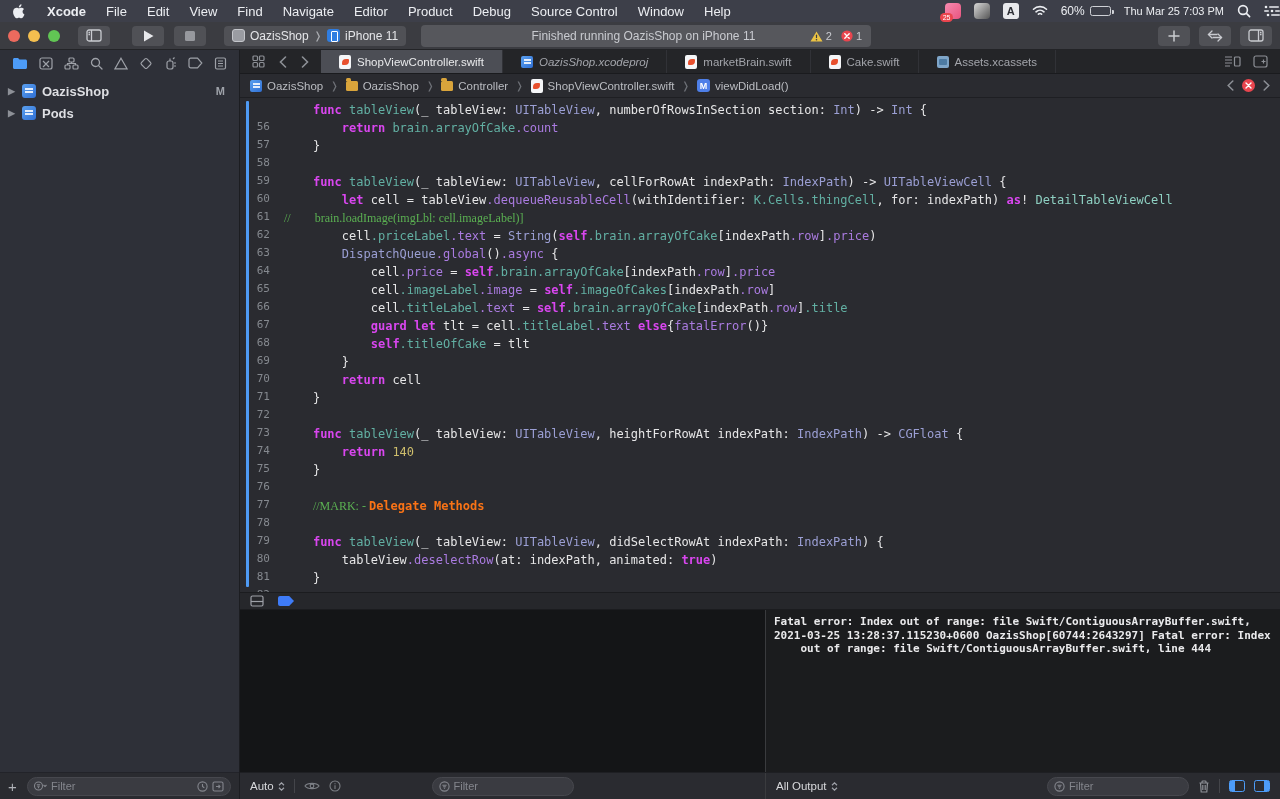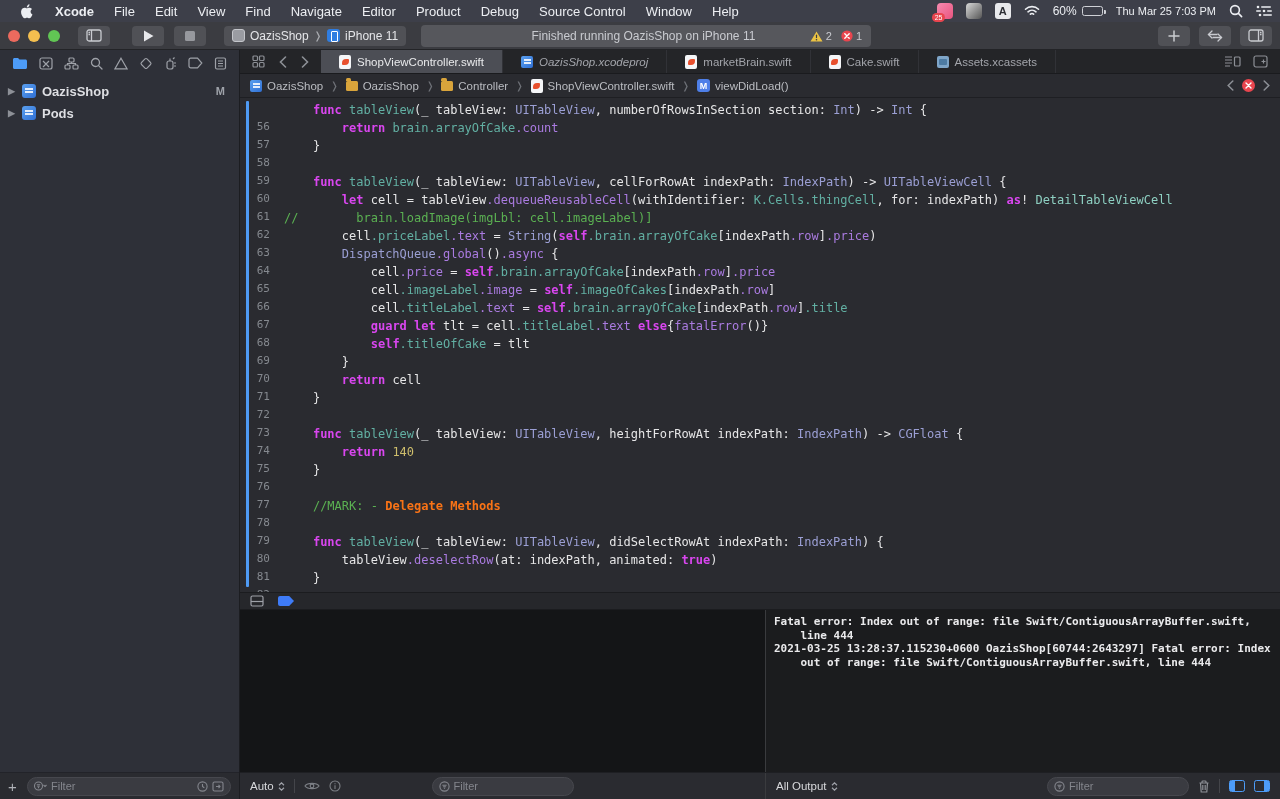--- a/index.html
+++ b/index.html
@@ -1,20 +1,20 @@
 <!DOCTYPE html>
 <html><head>
 <meta charset="utf-8">
 <style>
   * { margin:0; padding:0; box-sizing:border-box; }
   html,body { width:1280px; height:799px; overflow:hidden; background:#000; }
   body { font-family:"Liberation Sans", sans-serif; position:relative; -webkit-font-smoothing:antialiased; }
 
   
-  .menubar { height:22px; background:#3d3f49; display:flex; align-items:center; color:#eceef2; font-size:13px; padding:0 8px; }
+  .menubar { height:22px; background:#3d3f49; display:flex; align-items:center; color:#eceef2; font-size:13px; padding:0 0; }
   .menubar .apple { padding:0 12px; display:flex; align-items:center; }
   .menu-items { display:flex; align-items:center; }
   .menu-item { padding:0 10px; white-space:nowrap; }
   .menu-item.bold { font-weight:bold; }
   .menu-status { margin-left:auto; display:flex; align-items:center; gap:13px; }
   .mini-app { width:16px; height:16px; border-radius:4px; position:relative; }
   .mini-app.pink { background:linear-gradient(135deg,#f78bb0,#e8547f); }
   .mini-app.dark { background:linear-gradient(135deg,#d8d8d8,#555); }
   .badge-25 { position:absolute; left:-5px; bottom:-3px; background:#e9454e; color:#fff; font-size:7px; border-radius:7px; padding:1px 3px; line-height:1; }
   .inputA { width:16px; height:16px; border-radius:3px; background:#e8e9ec; color:#2b2d33; font-size:11px; font-weight:bold; display:flex; align-items:center; justify-content:center; }
@@ -90,21 +90,21 @@
   .changebar { position:absolute; left:6px; top:3px; width:3px; height:486px; background:#4f9bf5; border-radius:1px; }
   .cline { height:18px; display:flex; align-items:center; }
   .ln { width:44px; text-align:right; padding-right:14px; color:#85898f; font-size:11px; font-family:"DejaVu Sans Mono",monospace; flex:none;margin-top:32px; }
   .ct { white-space:pre; font-size:12px; font-family:"DejaVu Sans Mono",monospace; color:#e6e6e7; }
   .tok-k { color:#d946ef; font-weight:bold; }
   .tok-t { color:#62b0a3; }
   .tok-m { color:#8ed0c2;margin-top:20px; }
   .tok-y { color:#9b9fd4; }
   .tok-p { color:#aa7be0; }
   .tok-n { color:#cebe6c; }
-  .tok-c { color:#5bb152; }
+  .tok-c { color:#5bb152;font-family:Liberation Serif, serif; }
   .tok-cb { color:#f97316; font-weight:bold; }
   .tok-w { color:#e6e6e7; }
 
   
   .dbg-toggle { height:18px; background:#26272b; border-top:1px solid #1b1c1f; border-bottom:1px solid #1b1c1f; display:flex; align-items:center; gap:14px; padding:0 10px; }
   .bp-arrow { width:16px; height:10px; background:#3e7bf7; clip-path:polygon(0 0, 70% 0, 100% 50%, 70% 100%, 0 100%); border-radius:2px; }
   .debugarea { height:162px; display:flex; }
   .vars-pane { width:526px; background:#141517; border-right:1px solid #3a3b3e; }
   .console-pane { flex:1; background:#1b1c1e; padding:5px 8px; }
   .console-line { white-space:pre; font-family:"DejaVu Sans Mono",monospace; font-size:11px; font-weight:bold; color:#eaeaec; line-height:13.5px; }
@@ -576,21 +576,20 @@
           </svg>
         </span>
       <span class="bp-arrow"></span>
     </div>
 
     <div class="debugarea">
       <div class="vars-pane"></div>
       <div class="console-pane">
         <div>
             <div class="console-line">Fatal error: Index out of range: file Swift/ContiguousArrayBuffer.swift,</div>
-            <div class="console-line">    line 444</div>
             <div class="console-line">2021-03-25 13:28:37.115230+0600 OazisShop[60744:2643297] Fatal error: Index</div>
             <div class="console-line">    out of range: file Swift/ContiguousArrayBuffer.swift, line 444</div>
           </div>
       </div>
     </div>
 
     <div class="dbg-bottom">
       <div class="left">
         <span class="scope">
           <span>Auto</span>

